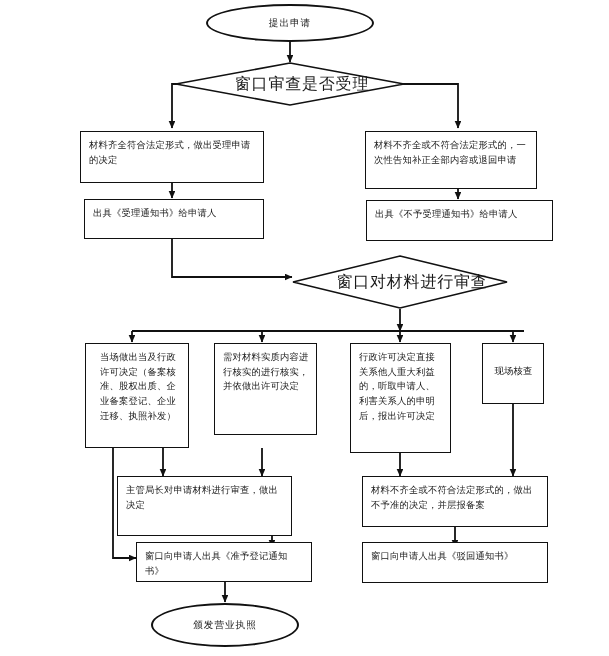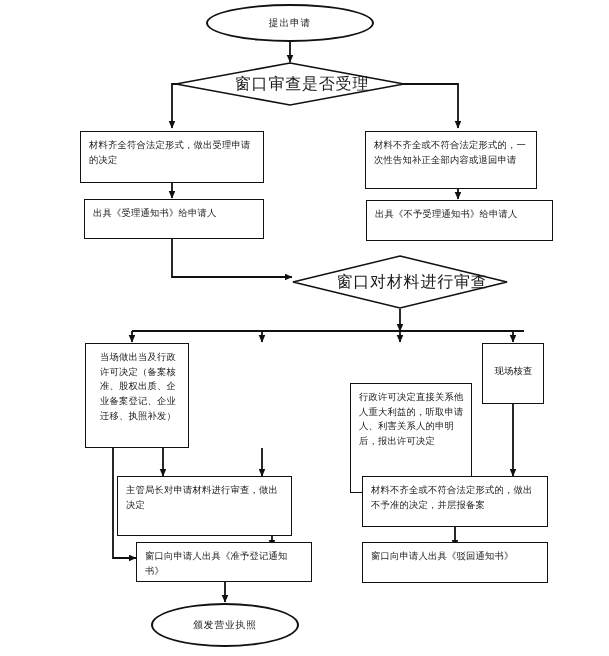--- a/index.html
+++ b/index.html
@@ -155,22 +155,25 @@
     <svg width="216" height="54" viewBox="0 0 216 54" xmlns="http://www.w3.org/2000/svg">
       <polygon points="108,1 215,27 108,53 1,27" fill="#ffffff" stroke="#111111" stroke-width="1.6"></polygon>
     </svg>
     <div class="diamond-label">窗口对材料进行审查</div>
   </div>
 
   <div class="node box" style="left:85px; top:343px; width:104px; height:105px;padding-left:14px;">
     <span>当场做出当及行政许可决定（备案核准、股权出质、企业备案登记、企业迁移、执照补发）</span>
   </div>
 
+  <div class="node box" style="left:214px; top:343px; width:103px; height:92px;">
+    <span>需对材料实质内容进行核实的进行核实，并依做出许可决定</span>
+  </div>
 
-  <div class="node box" style="left:350px; top:343px; width:122px; height:110px;margin-top:40px;">
+  <div class="node box" style="left:350px; top:343px; width:101px; height:110px;">
     <span>行政许可决定直接关系他人重大利益的，听取申请人、利害关系人的申明后，报出许可决定</span>
   </div>
 
   <div class="node box center" style="left:482px; top:343px; width:62px; height:61px; padding-top:20px;">
     <span>现场核查</span>
   </div>
 
   <div class="node box" style="left:117px; top:476px; width:175px; height:60px;">
     <span>主管局长对申请材料进行审查，做出决定</span>
   </div>

